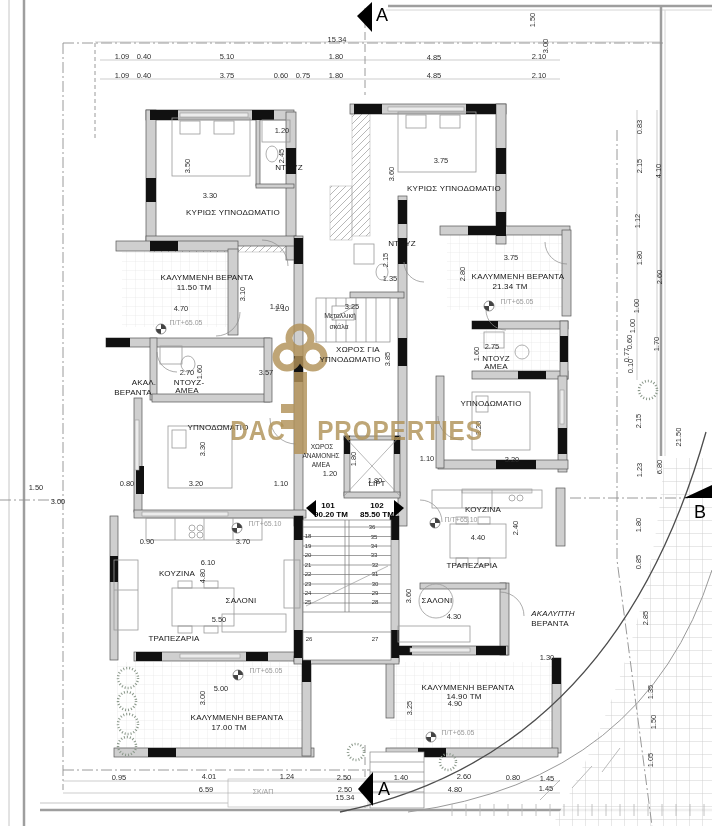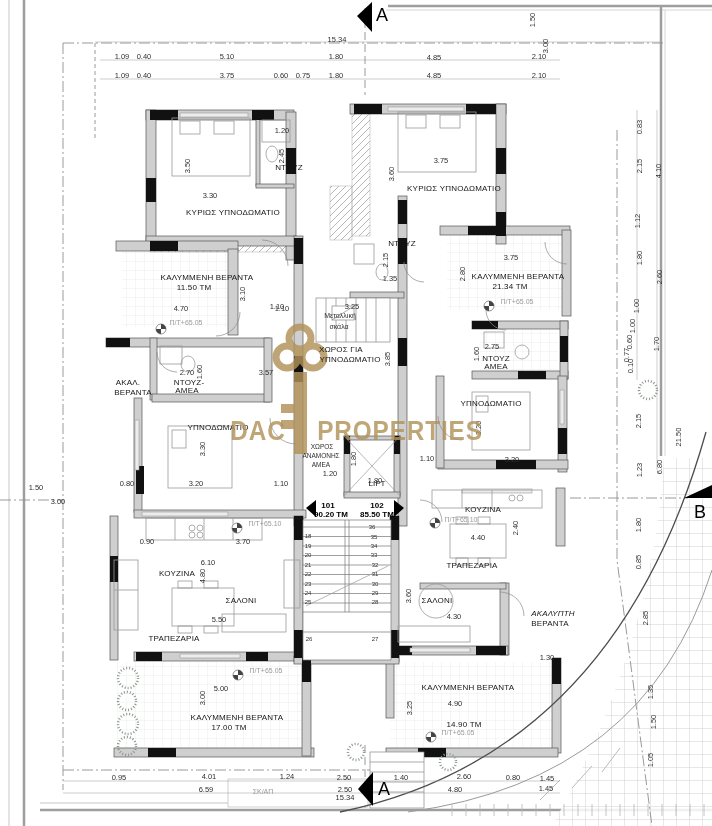--- a/index.html
+++ b/index.html
@@ -457,24 +457,24 @@
       <span class="t t-g" style="left: 186px; top: 322px;">Π/Τ+65.05</span>
       <span class="t t-r" style="left: 518px; top: 277px;">ΚΑΛΥΜΜΕΝΗ ΒΕΡΑΝΤΑ</span>
       <span class="t t-r" style="left: 510px; top: 287px;">21.34 ΤΜ</span>
       <span class="t t-d" style="left: 511px; top: 258px;">3.75</span>
       <span class="t t-dv" style="left: 463px; top: 274px;">2.80</span>
       <span class="t t-g" style="left: 517px; top: 301px;">Π/Τ+65.05</span>
       <span class="t t-sm" style="left: 340px; top: 315px;">Μεταλλική</span>
       <span class="t t-sm" style="left: 339px; top: 326px;">σκάλα</span>
       <span class="t t-d" style="left: 352px; top: 307px;">3.25</span>
       <span class="t t-d" style="left: 277px; top: 307px;">1.10</span>
-      <span class="t t-r" style="left: 341px; top: 350px;">ΧΩΡΟΣ ΓΙΑ</span>
+      <span class="t t-r" style="left: 358px; top: 350px;">ΧΩΡΟΣ ΓΙΑ</span>
       <span class="t t-r" style="left: 350px; top: 360px;">ΥΠΝΟΔΩΜΑΤΙΟ</span>
       <span class="t t-dv" style="left: 388px; top: 359px;">3.85</span>
-      <span class="t t-r" style="left: 128px; top: 383px;">ΑΚΑΛ.</span>
+      <span class="t t-r" style="left: 144px; top: 383px;">ΑΚΑΛ.</span>
       <span class="t t-r" style="left: 133px; top: 393px;">ΒΕΡΑΝΤΑ</span>
       <span class="t t-r" style="left: 189px; top: 383px;">ΝΤΟΥΖ-</span>
       <span class="t t-r" style="left: 187px; top: 391px;">ΑΜΕΑ</span>
       <span class="t t-d" style="left: 187px; top: 373px;">2.70</span>
       <span class="t t-dv" style="left: 200px; top: 372px;">1.60</span>
       <span class="t t-d" style="left: 266px; top: 373px;">3.57</span>
       <span class="t t-r" style="left: 496px; top: 359px;">ΝΤΟΥΖ</span>
       <span class="t t-r" style="left: 496px; top: 367px;">ΑΜΕΑ</span>
       <span class="t t-d" style="left: 492px; top: 347px;">2.75</span>
       <span class="t t-dv" style="left: 477px; top: 354px;">1.60</span>
@@ -513,21 +513,21 @@
       <span class="t t-dv" style="left: 203px; top: 698px;">3.00</span>
       <span class="t t-r" style="left: 237px; top: 718px;">ΚΑΛΥΜΜΕΝΗ ΒΕΡΑΝΤΑ</span>
       <span class="t t-r" style="left: 229px; top: 728px;">17.00 ΤΜ</span>
       <span class="t t-r" style="left: 437px; top: 601px;">ΣΑΛΟΝΙ</span>
       <span class="t t-dv" style="left: 409px; top: 596px;">3.60</span>
       <span class="t t-d" style="left: 454px; top: 617px;">4.30</span>
       <span class="t t-r" style="left: 553px; top: 614px; font-style: italic;">ΑΚΑΛΥΠΤΗ</span>
       <span class="t t-r" style="left: 550px; top: 624px;">ΒΕΡΑΝΤΑ</span>
       <span class="t t-d" style="left: 547px; top: 658px;">1.30</span>
       <span class="t t-r" style="left: 468px; top: 688px;">ΚΑΛΥΜΜΕΝΗ ΒΕΡΑΝΤΑ</span>
-      <span class="t t-r" style="left: 464px; top: 725px;">14.90 ΤΜ</span>
+      <span class="t t-r" style="left: 464px; top: 697px;">14.90 ΤΜ</span>
       <span class="t t-d" style="left: 455px; top: 704px;">4.90</span>
       <span class="t t-dv" style="left: 410px; top: 708px;">3.25</span>
       <span class="t t-g" style="left: 458px; top: 732px;">Π/Τ+65.05</span>
       <span class="t t-n" style="left: 308px; top: 536px;">18</span>
       <span class="t t-n" style="left: 308px; top: 546px;">19</span>
       <span class="t t-n" style="left: 308px; top: 555px;">20</span>
       <span class="t t-n" style="left: 308px; top: 565px;">21</span>
       <span class="t t-n" style="left: 308px; top: 574px;">22</span>
       <span class="t t-n" style="left: 308px; top: 584px;">23</span>
       <span class="t t-n" style="left: 308px; top: 593px;">24</span>

